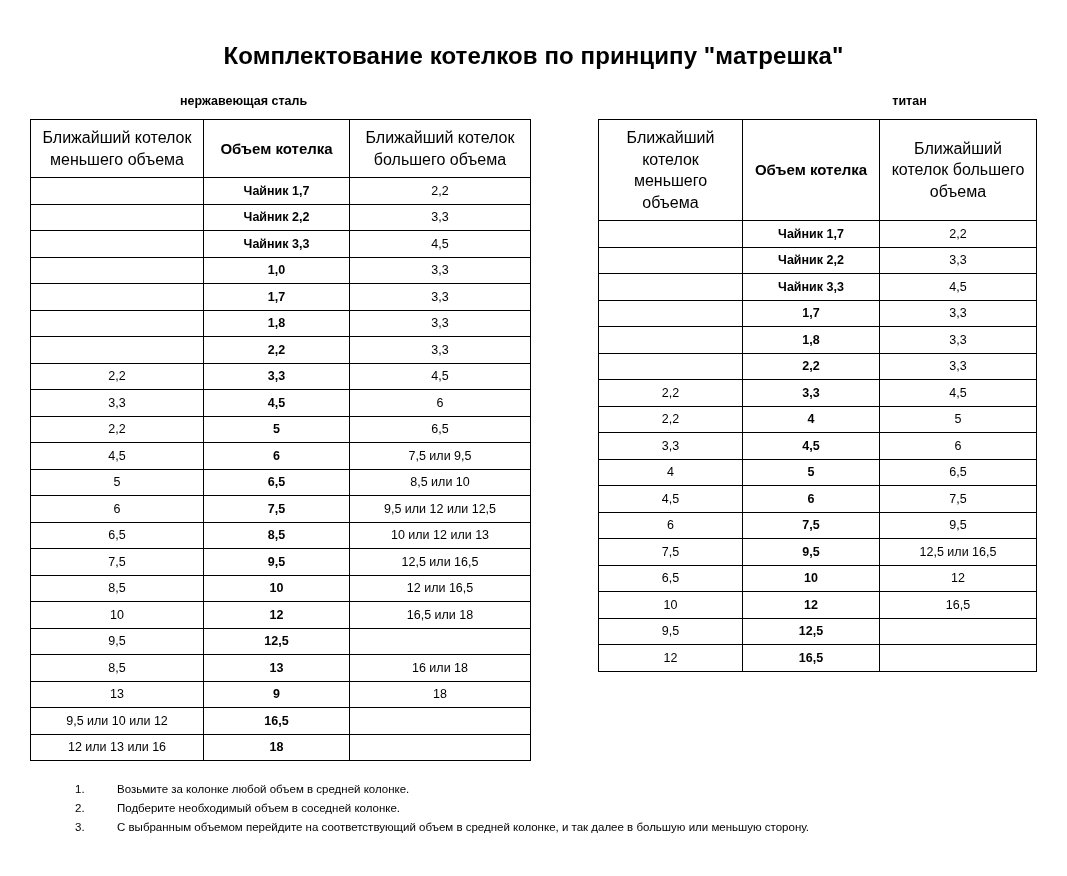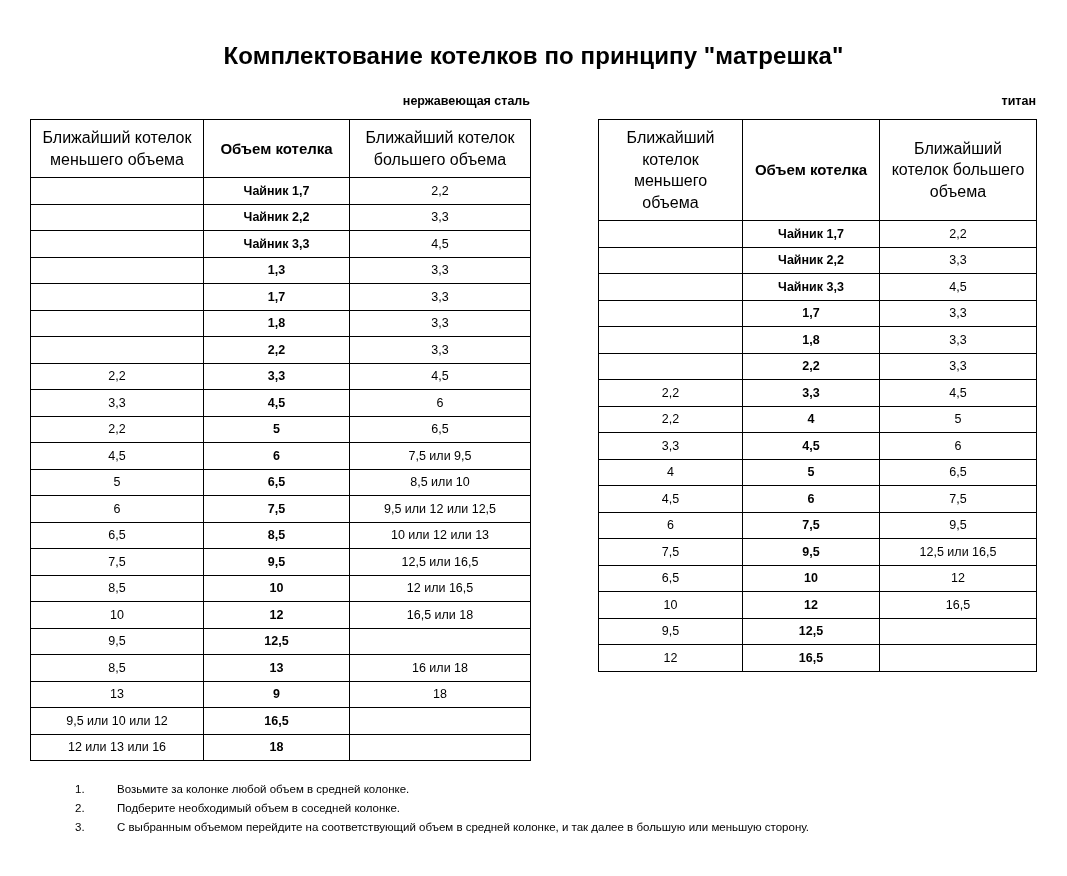--- a/index.html
+++ b/index.html
@@ -36,22 +36,22 @@
   .table-block.spacer { width: 68px; }
   .table-block.right { width: 438px; }
 
   .section-label {
     font-size: 12.5px;
     font-weight: bold;
     text-align: center;
     margin-bottom: 9px;
     height: 16px;
   }
-  .section-label.left-lab { text-align: right; padding-left: 150px; }
-  .section-label.right-lab { text-align: right; padding-left: 185px; }
+  .section-label.left-lab { text-align: left; padding-left: 150px; }
+  .section-label.right-lab { text-align: center; padding-left: 185px; }
 
   table.matryoshka {
     border-collapse: collapse;
     table-layout: fixed;
     width: 100%;
   }
   table.matryoshka td, table.matryoshka th {
     border: 1px solid #000000;
     text-align: center;
     vertical-align: middle;
@@ -137,21 +137,21 @@
             <td class="mid-col">Чайник 2,2</td>
             <td class="side-col">3,3</td>
           </tr>
           <tr>
             <td class="side-col"></td>
             <td class="mid-col">Чайник 3,3</td>
             <td class="side-col">4,5</td>
           </tr>
           <tr>
             <td class="side-col"></td>
-            <td class="mid-col">1,3</td>
+            <td class="mid-col">1,0</td>
             <td class="side-col">3,3</td>
           </tr>
           <tr>
             <td class="side-col"></td>
             <td class="mid-col">1,7</td>
             <td class="side-col">3,3</td>
           </tr>
           <tr>
             <td class="side-col"></td>
             <td class="mid-col">1,8</td>

